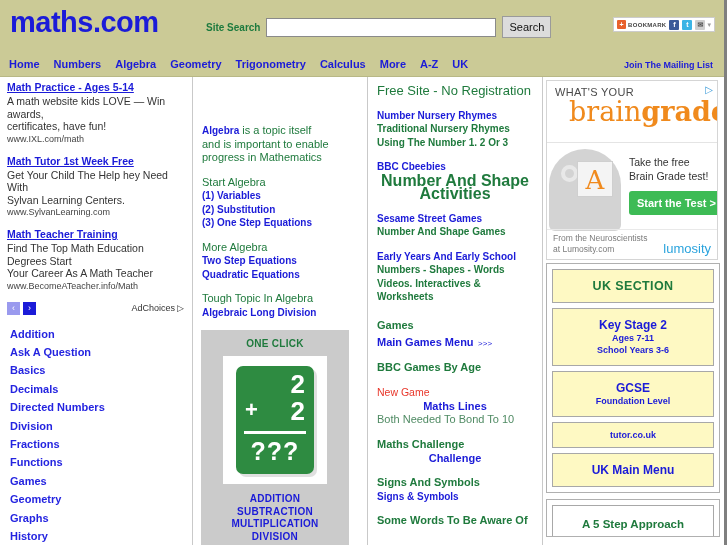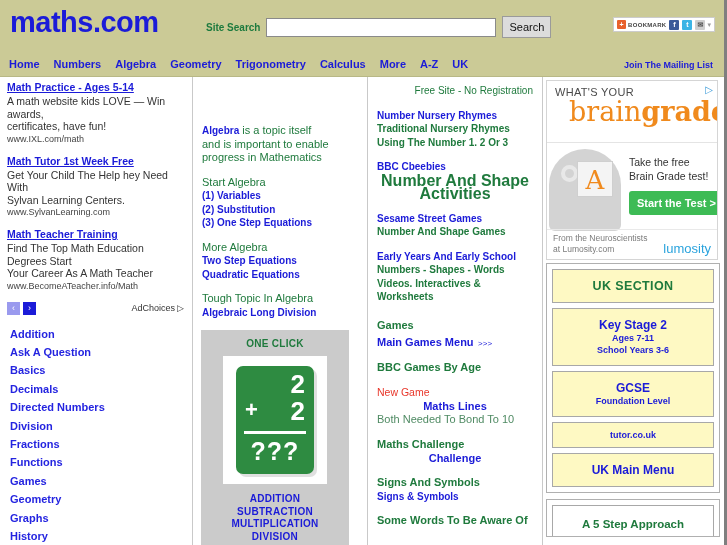--- a/index.html
+++ b/index.html
@@ -601,21 +601,21 @@
           <div>DIVISION</div>
         </div>
       </div>
 
       <div class="free-ws">Free Worksheets</div>
     </div>
 
     <div class="col col-three">
       <div class="txt-blk">
         <div class="grp">
-          <div class="l-green" style="font-size:10px;text-align:right;">Free Site - No Registration</div>
+          <div class="l-green" style="font-size:13px;">Free Site - No Registration</div>
         </div>
 
         <div class="grp">
           <a href="#" class="l-blue">Number Nursery Rhymes</a>
           <div class="l-green-b" style="font-size:10px;">Traditional Nursery Rhymes</div>
           <div class="l-green-b" style="font-size:10px;">Using The Number 1. 2 Or 3</div>
         </div>
 
         <div class="grp">
           <a href="#" class="l-blue">BBC Cbeebies</a>

